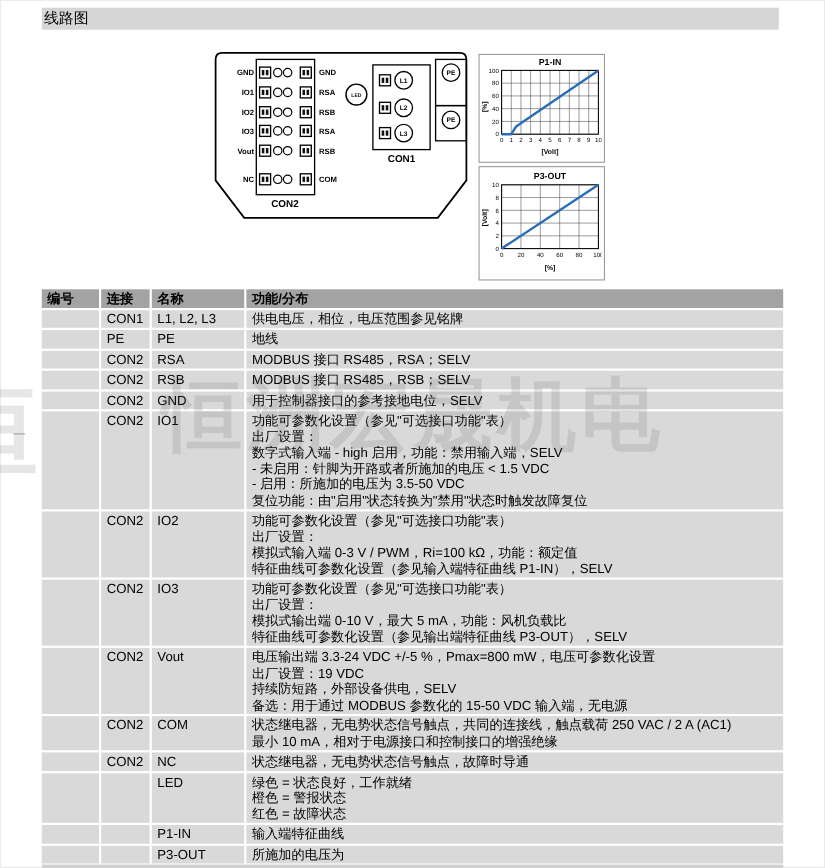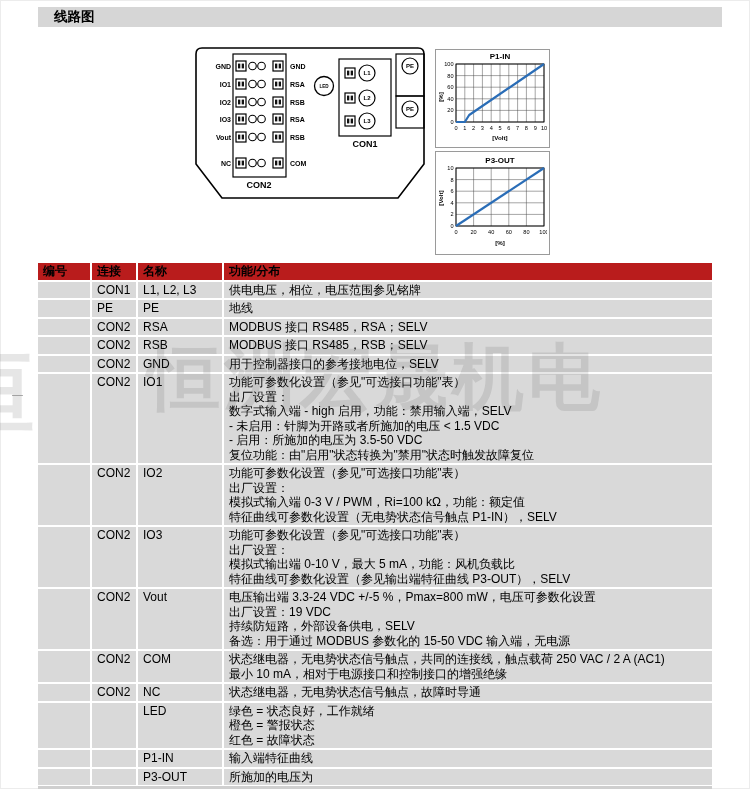--- a/index.html
+++ b/index.html
@@ -1,42 +1,42 @@
 <!DOCTYPE html>
 <html><head>
 <meta charset="utf-8">
 <style>
   html,body{margin:0;padding:0;background:#fff;}
   #screen{position:relative;width:750px;height:789px;overflow:hidden;background:#ffffff;
           font-family:"Liberation Sans",sans-serif;color:#000;box-shadow:inset 0 0 0 1px #ececec;}
 
   
   .title-bar{position:absolute;left:38px;top:7px;width:668px;height:20px;background:#d6d6d6;
-             font-size:13.5px;font-weight:700;line-height:20px;padding-left:16px;}
+             font-size:13.5px;font-weight:400;line-height:20px;padding-left:2px;}
 
   
   .device-svg{position:absolute;left:193px;top:46px;}
   .chart-box{position:absolute;background:#fff;border:1px solid #9a9a9a;}
   #p1-box{left:435px;top:49px;width:113px;height:97px;}
   #p3-box{left:435px;top:151px;width:113px;height:102px;}
   .chart-box svg{display:block;}
   .grid{stroke:#4a4a4a;stroke-width:0.5;fill:none;}
   .frame{stroke:#000;stroke-width:0.9;fill:none;}
   .tick{font-size:5.6px;fill:#000;}
   .axlab{font-size:6.2px;font-weight:700;fill:#000;}
   .ctitle{font-size:8px;font-weight:700;fill:#000;text-anchor:middle;}
   .dlab{font-size:7px;font-weight:700;fill:#000;}
   .dlab-sm{font-size:6px;font-weight:700;fill:#000;text-anchor:middle;}
   .dlab-xs{font-size:4.6px;font-weight:700;fill:#000;text-anchor:middle;}
   .blk{font-size:9px;font-weight:700;fill:#000;text-anchor:middle;}
 
   
   .spec-table{position:absolute;left:36px;top:261px;width:678px;border-collapse:separate;
               border-spacing:2px;table-layout:fixed;font-size:12px;}
-  .spec-table th{background:#b91c1c;font-weight:700;text-align:left;padding:1px 5px;line-height:14.5px;}
+  .spec-table th{background:#a3a3a3;font-weight:700;text-align:left;padding:1px 5px;line-height:14.5px;}
   .spec-table td{background:#d9d9d9;vertical-align:top;padding:1px 5px;line-height:14.5px;}
   .spec-table td div{line-height:14.5px;}
   .bottom-strip{position:absolute;left:38px;top:786px;width:674px;height:3px;background:#cfcfcf;}
 
   
   .wm-cn{position:absolute;left:148px;top:330px;font-size:72px;font-weight:700;letter-spacing:4px;
          color:rgba(60,60,60,0.13);white-space:nowrap;pointer-events:none;z-index:5;}
   .wm-cn-frag{position:absolute;left:-58px;top:330px;font-size:92px;font-weight:700;
          color:rgba(60,60,60,0.13);pointer-events:none;z-index:5;}
   .wm-url{position:absolute;left:182px;top:412px;font-size:26px;letter-spacing:11px;
@@ -234,21 +234,21 @@
           </td>
         </tr>
     <tr>
           <td></td>
           <td>CON2</td>
           <td>IO2</td>
           <td>
             <div>功能可参数化设置（参见"可选接口功能"表）</div>
             <div>出厂设置：</div>
             <div>模拟式输入端 0-3 V / PWM，Ri=100 kΩ，功能：额定值</div>
-            <div>特征曲线可参数化设置（无电势状态信号触点 P1-IN），SELV</div>
+            <div>特征曲线可参数化设置（参见输入端特征曲线 P1-IN），SELV</div>
           </td>
         </tr>
     <tr>
           <td></td>
           <td>CON2</td>
           <td>IO3</td>
           <td>
             <div>功能可参数化设置（参见"可选接口功能"表）</div>
             <div>出厂设置：</div>
             <div>模拟式输出端 0-10 V，最大 5 mA，功能：风机负载比</div>

